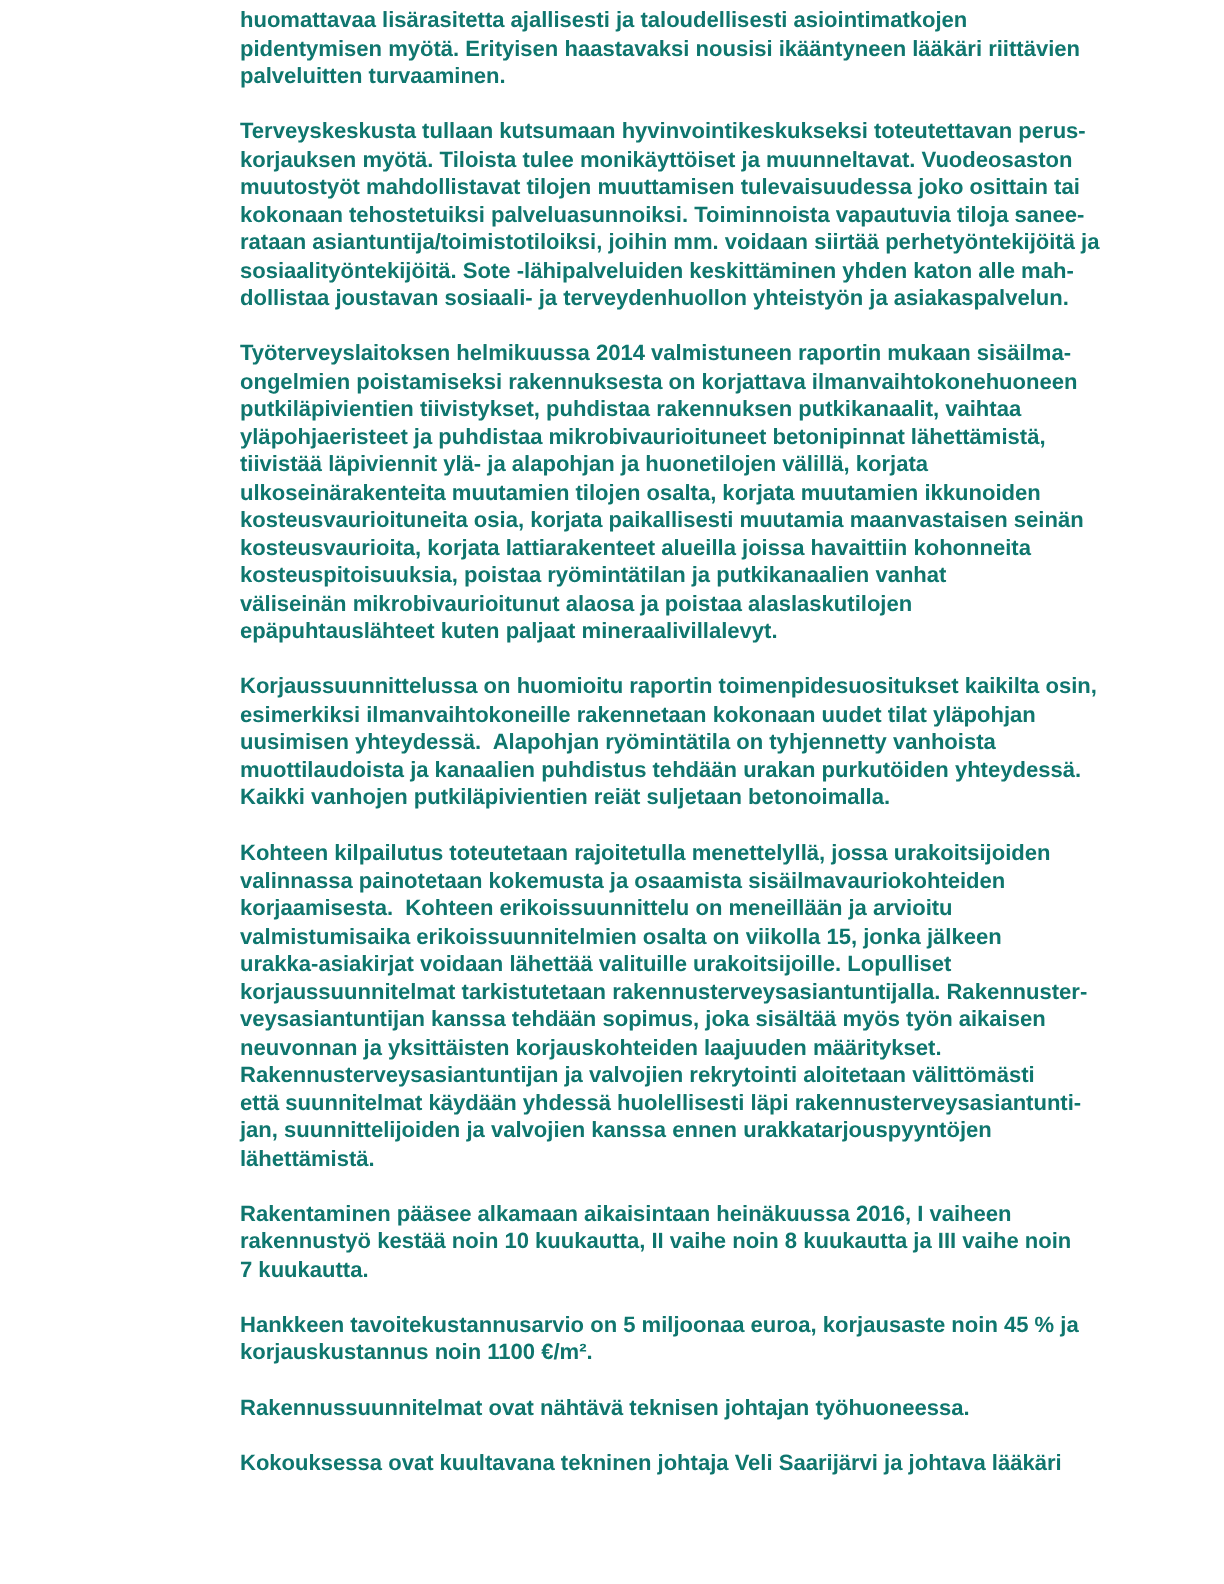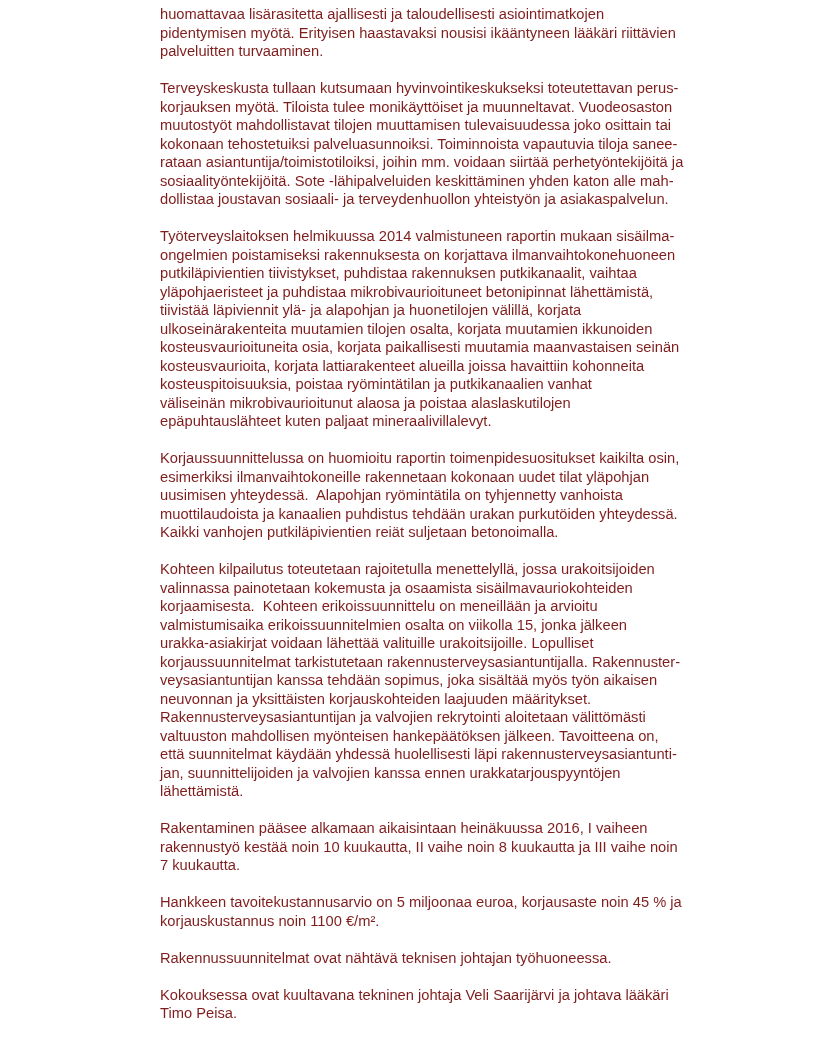--- a/index.html
+++ b/index.html
@@ -33,21 +33,21 @@
   }
   .line {
     white-space: pre;   
     height: 18.5px;
   }
 </style>
 </head>
 <body>
 
 <div class="page">
-  <div class="content" id="doc-body" style="color: #7f1d1d;">
+  <div class="content" id="doc-body" style="color: #0f766e; font-weight: bold;">
       <div class="para">
         <div class="line">huomattavaa lisärasitetta ajallisesti ja taloudellisesti asiointimatkojen</div>
         <div class="line">pidentymisen myötä. Erityisen haastavaksi nousisi ikääntyneen lääkäri riittävien</div>
         <div class="line">palveluitten turvaaminen.</div>
       </div>
       <div class="para">
         <div class="line">Terveyskeskusta tullaan kutsumaan hyvinvointikeskukseksi toteutettavan perus-</div>
         <div class="line">korjauksen myötä. Tiloista tulee monikäyttöiset ja muunneltavat. Vuodeosaston</div>
         <div class="line">muutostyöt mahdollistavat tilojen muuttamisen tulevaisuudessa joko osittain tai</div>
         <div class="line">kokonaan tehostetuiksi palveluasunnoiksi. Toiminnoista vapautuvia tiloja sanee-</div>
@@ -78,35 +78,33 @@
       <div class="para">
         <div class="line">Kohteen kilpailutus toteutetaan rajoitetulla menettelyllä, jossa urakoitsijoiden</div>
         <div class="line">valinnassa painotetaan kokemusta ja osaamista sisäilmavauriokohteiden</div>
         <div class="line">korjaamisesta.  Kohteen erikoissuunnittelu on meneillään ja arvioitu</div>
         <div class="line">valmistumisaika erikoissuunnitelmien osalta on viikolla 15, jonka jälkeen</div>
         <div class="line">urakka-asiakirjat voidaan lähettää valituille urakoitsijoille. Lopulliset</div>
         <div class="line">korjaussuunnitelmat tarkistutetaan rakennusterveysasiantuntijalla. Rakennuster-</div>
         <div class="line">veysasiantuntijan kanssa tehdään sopimus, joka sisältää myös työn aikaisen</div>
         <div class="line">neuvonnan ja yksittäisten korjauskohteiden laajuuden määritykset.</div>
         <div class="line">Rakennusterveysasiantuntijan ja valvojien rekrytointi aloitetaan välittömästi</div>
-        <div class="line">valtuuston mahdollisen myönteisen hankepäätöksen jälkeen. Tavoitteena on,</div>
         <div class="line">että suunnitelmat käydään yhdessä huolellisesti läpi rakennusterveysasiantunti-</div>
         <div class="line">jan, suunnittelijoiden ja valvojien kanssa ennen urakkatarjouspyyntöjen</div>
         <div class="line">lähettämistä.</div>
       </div>
       <div class="para">
         <div class="line">Rakentaminen pääsee alkamaan aikaisintaan heinäkuussa 2016, I vaiheen</div>
         <div class="line">rakennustyö kestää noin 10 kuukautta, II vaihe noin 8 kuukautta ja III vaihe noin</div>
         <div class="line">7 kuukautta.</div>
       </div>
       <div class="para">
         <div class="line">Hankkeen tavoitekustannusarvio on 5 miljoonaa euroa, korjausaste noin 45 % ja</div>
         <div class="line">korjauskustannus noin 1100 €/m².</div>
       </div>
       <div class="para">
         <div class="line">Rakennussuunnitelmat ovat nähtävä teknisen johtajan työhuoneessa.</div>
       </div>
       <div class="para">
         <div class="line">Kokouksessa ovat kuultavana tekninen johtaja Veli Saarijärvi ja johtava lääkäri</div>
-        <div class="line">Timo Peisa.</div>
       </div>
     </div>
 </div>
 
 </body></html>

